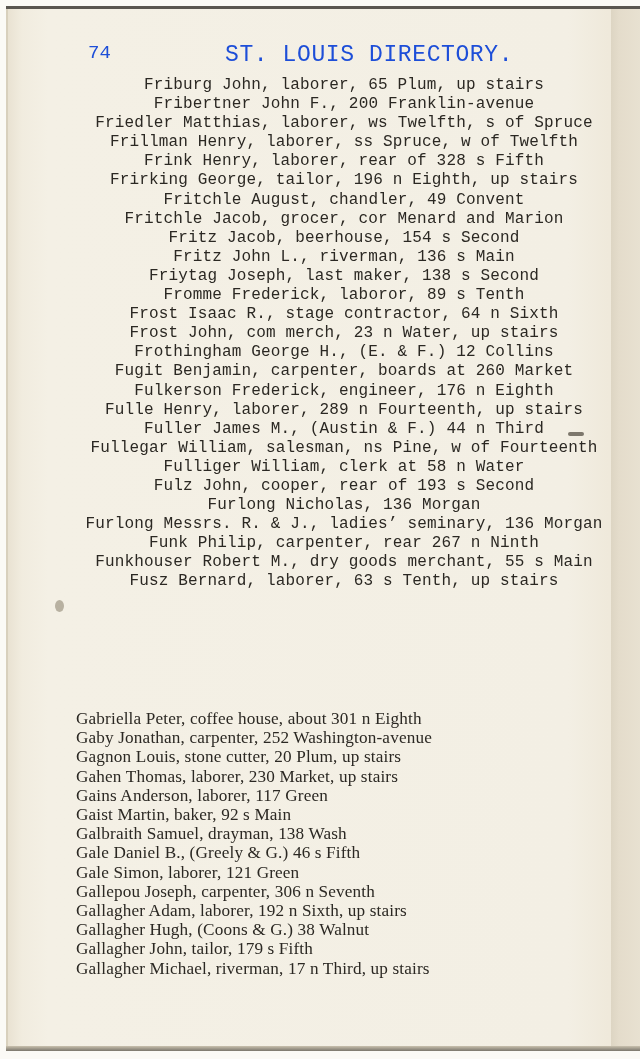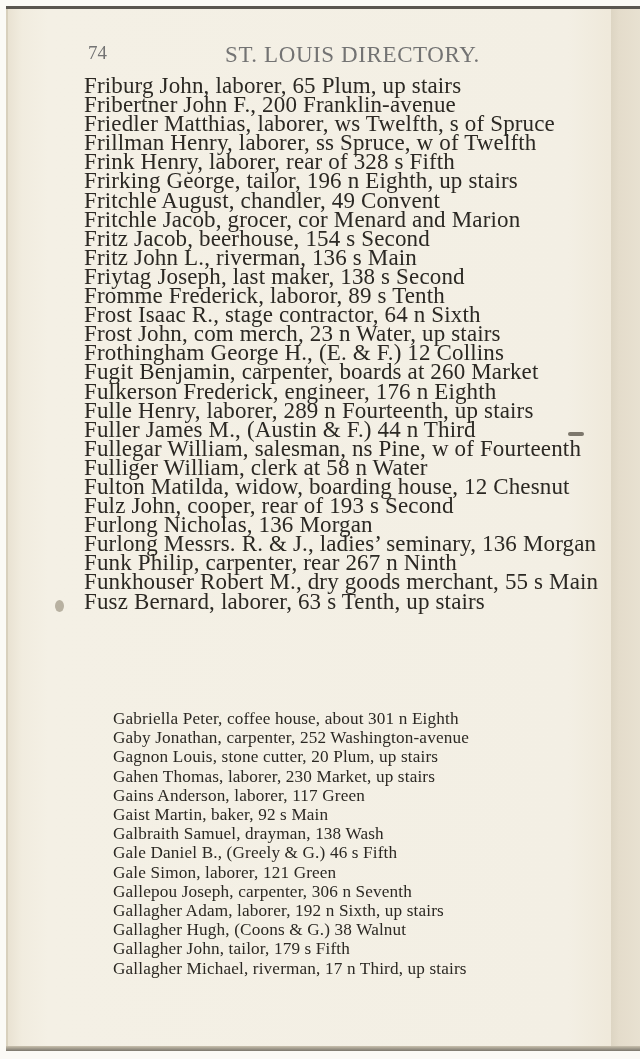--- a/index.html
+++ b/index.html
@@ -48,56 +48,56 @@
     .smudge {
       position: absolute;
       left: 568px; top: 432px; width: 16px; height: 4px;
       background: #7d776c;
       border-radius: 2px;
     }
     .header {
       position: absolute;
       left: 88px; top: 40px;
       width: 480px; height: 26px;
-      font-family: Liberation Serif, serif;
-      color: #737373;
+      font-family: Liberation Mono, monospace;
+      color: #1d4ed8;
     }
     .page-number {
       position: absolute;
       left: 0; top: 2px;
       font-size: 19px;
     }
     .running-title {
       position: absolute;
       left: 137px; top: 2px;
       font-size: 23px;
       letter-spacing: 0.6px;
     }
     .entries {
       position: absolute;
       left: 84px; top: 76px;
       width: 520px;
-      font-family: Liberation Serif, serif;
-      font-size: 23px;
+      font-family: Liberation Mono, monospace;
+      font-size: 16px;
       line-height: 19.1px;
       color: #2b2823;
+      text-align: center;
     }
     .entry {
       white-space: nowrap;
       letter-spacing: 0.15px;
     }
     .entries-g {
       position: absolute;
       left: 76px; top: 709px;
       width: 520px;
       font-family: "Liberation Serif", serif;
       font-size: 17.2px;
       line-height: 19.2px;
       color: #2b2823;
-      margin-left: 37px;
     }
   </style>
 </head>
 <body>
 
 <div class="scan">
   <div class="top-edge"></div>
   <div class="page"></div>
   <div class="page-shadow-right"></div>
   <div class="bottom-edge"></div>
@@ -124,21 +124,20 @@
       <div class="entry">Fromme Frederick, laboror, 89 s Tenth</div>
       <div class="entry">Frost Isaac R., stage contractor, 64 n Sixth</div>
       <div class="entry">Frost John, com merch, 23 n Water, up stairs</div>
       <div class="entry">Frothingham George H., (E. &amp; F.) 12 Collins</div>
       <div class="entry">Fugit Benjamin, carpenter, boards at 260 Market</div>
       <div class="entry">Fulkerson Frederick, engineer, 176 n Eighth</div>
       <div class="entry">Fulle Henry, laborer, 289 n Fourteenth, up stairs</div>
       <div class="entry">Fuller James M., (Austin &amp; F.) 44 n Third</div>
       <div class="entry">Fullegar William, salesman, ns Pine, w of Fourteenth</div>
       <div class="entry">Fulliger William, clerk at 58 n Water</div>
-      <div class="entry">Fulton Matilda, widow, boarding house, 12 Chesnut</div>
       <div class="entry">Fulz John, cooper, rear of 193 s Second</div>
       <div class="entry">Furlong Nicholas, 136 Morgan</div>
       <div class="entry">Furlong Messrs. R. &amp; J., ladies’ seminary, 136 Morgan</div>
       <div class="entry">Funk Philip, carpenter, rear 267 n Ninth</div>
       <div class="entry">Funkhouser Robert M., dry goods merchant, 55 s Main</div>
       <div class="entry">Fusz Bernard, laborer, 63 s Tenth, up stairs</div>
     </div>
   <div class="entries-g" id="entries-g">
       <div class="entry">Gabriella Peter, coffee house, about 301 n Eighth</div>
       <div class="entry">Gaby Jonathan, carpenter, 252 Washington-avenue</div>

